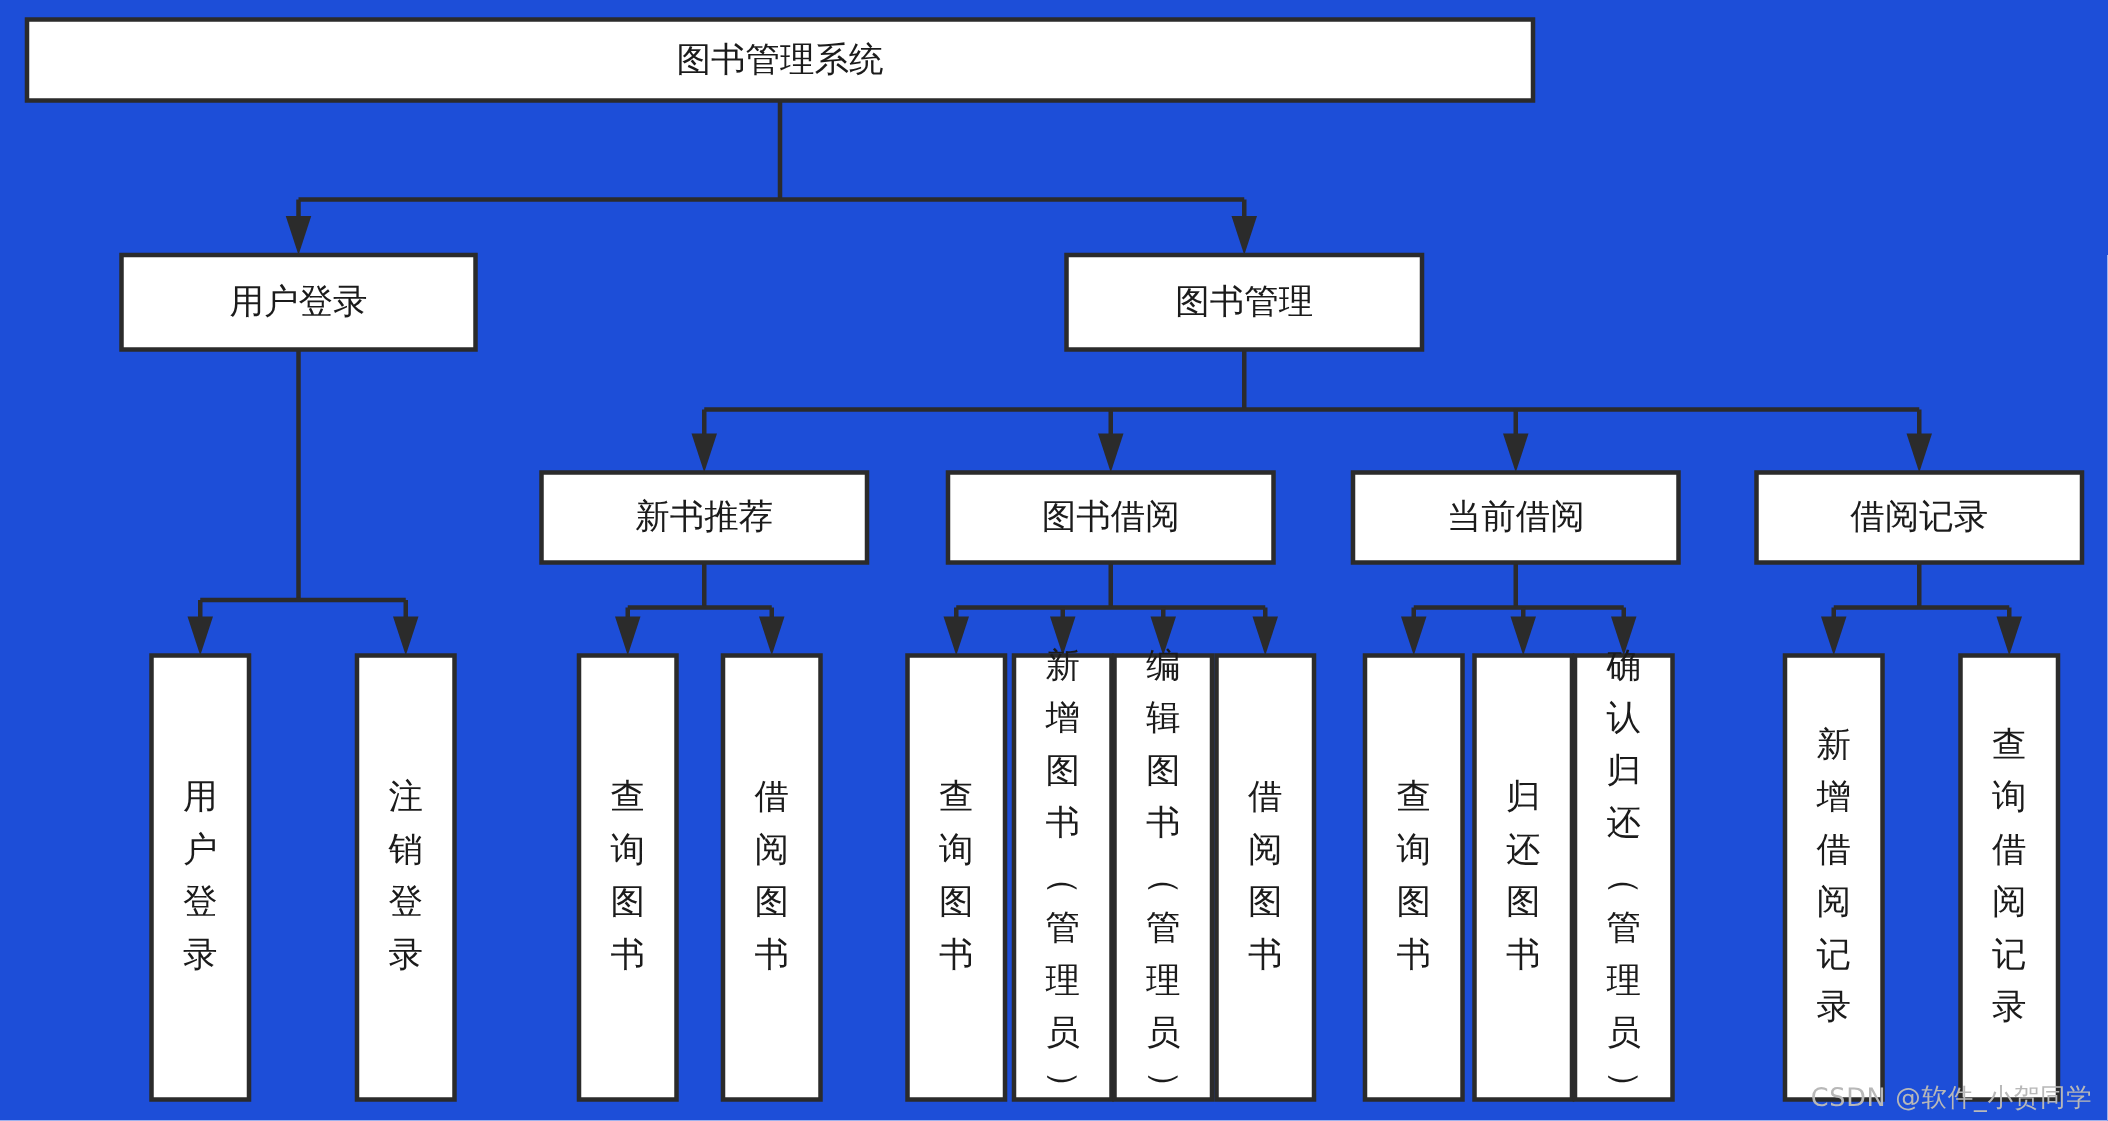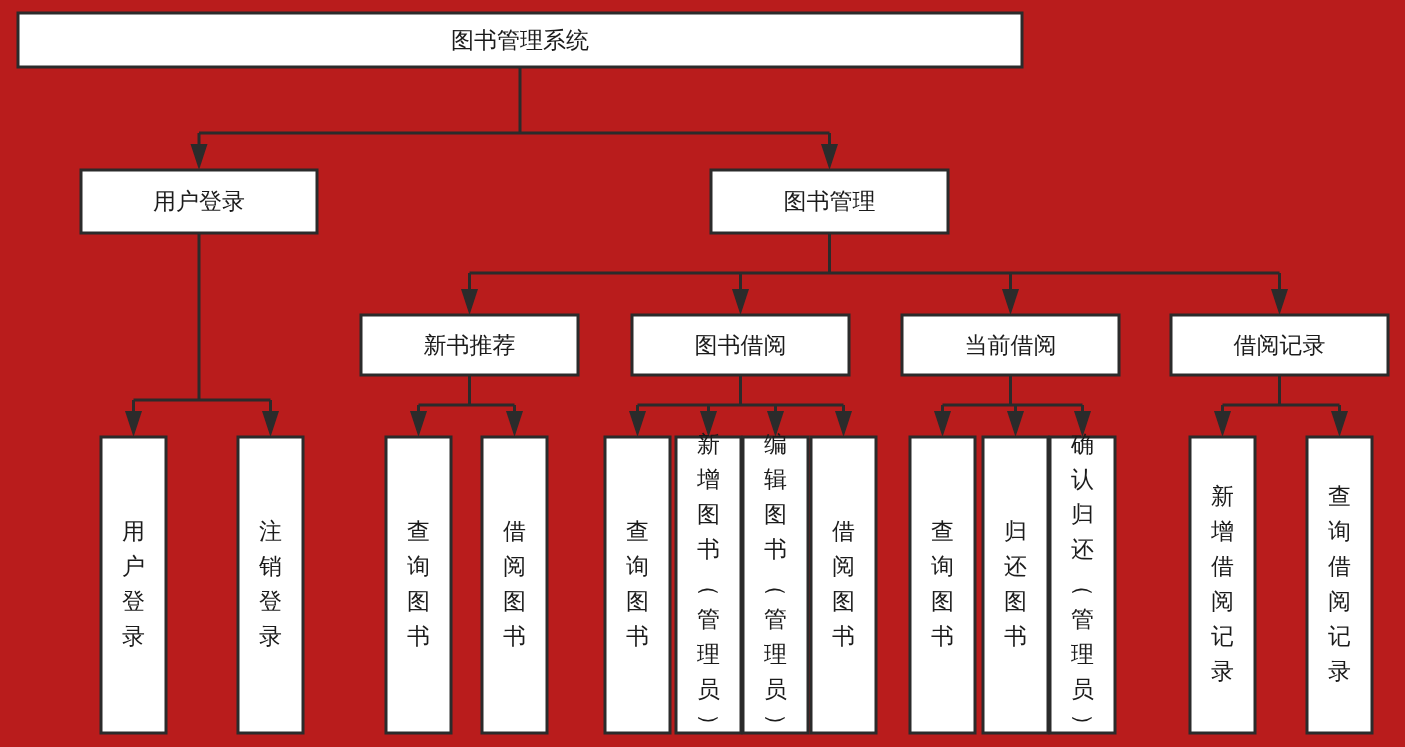--- a/index.html
+++ b/index.html
@@ -8,21 +8,21 @@
     padding: 0;
     background: #ffffff;
   }
   body {
     font-family: "DejaVu Sans", "Liberation Sans", sans-serif;
   }
   #diagram-root {
     position: relative;
     width: 1405px;
     height: 747px;
-    background: #b91c1c;
+    background: #1d4ed8;
     overflow: hidden;
   }
   svg.diagram-canvas {
     position: absolute;
     left: 0;
     top: 0;
     width: 1405px;
     height: 747px;
     display: block;
   }
@@ -287,13 +287,14 @@
             <text x="1339.5" y="532.5" class="node-label-v-char">询</text>
             <text x="1339.5" y="567.5" class="node-label-v-char">借</text>
             <text x="1339.5" y="602.5" class="node-label-v-char">阅</text>
             <text x="1339.5" y="637.5" class="node-label-v-char">记</text>
             <text x="1339.5" y="672.5" class="node-label-v-char">录</text>
           </g>
         </g>
       </g>
   </svg>
 
+  <div class="watermark">CSDN @软件_小贺同学</div>
 </div>
 
 </body></html>

